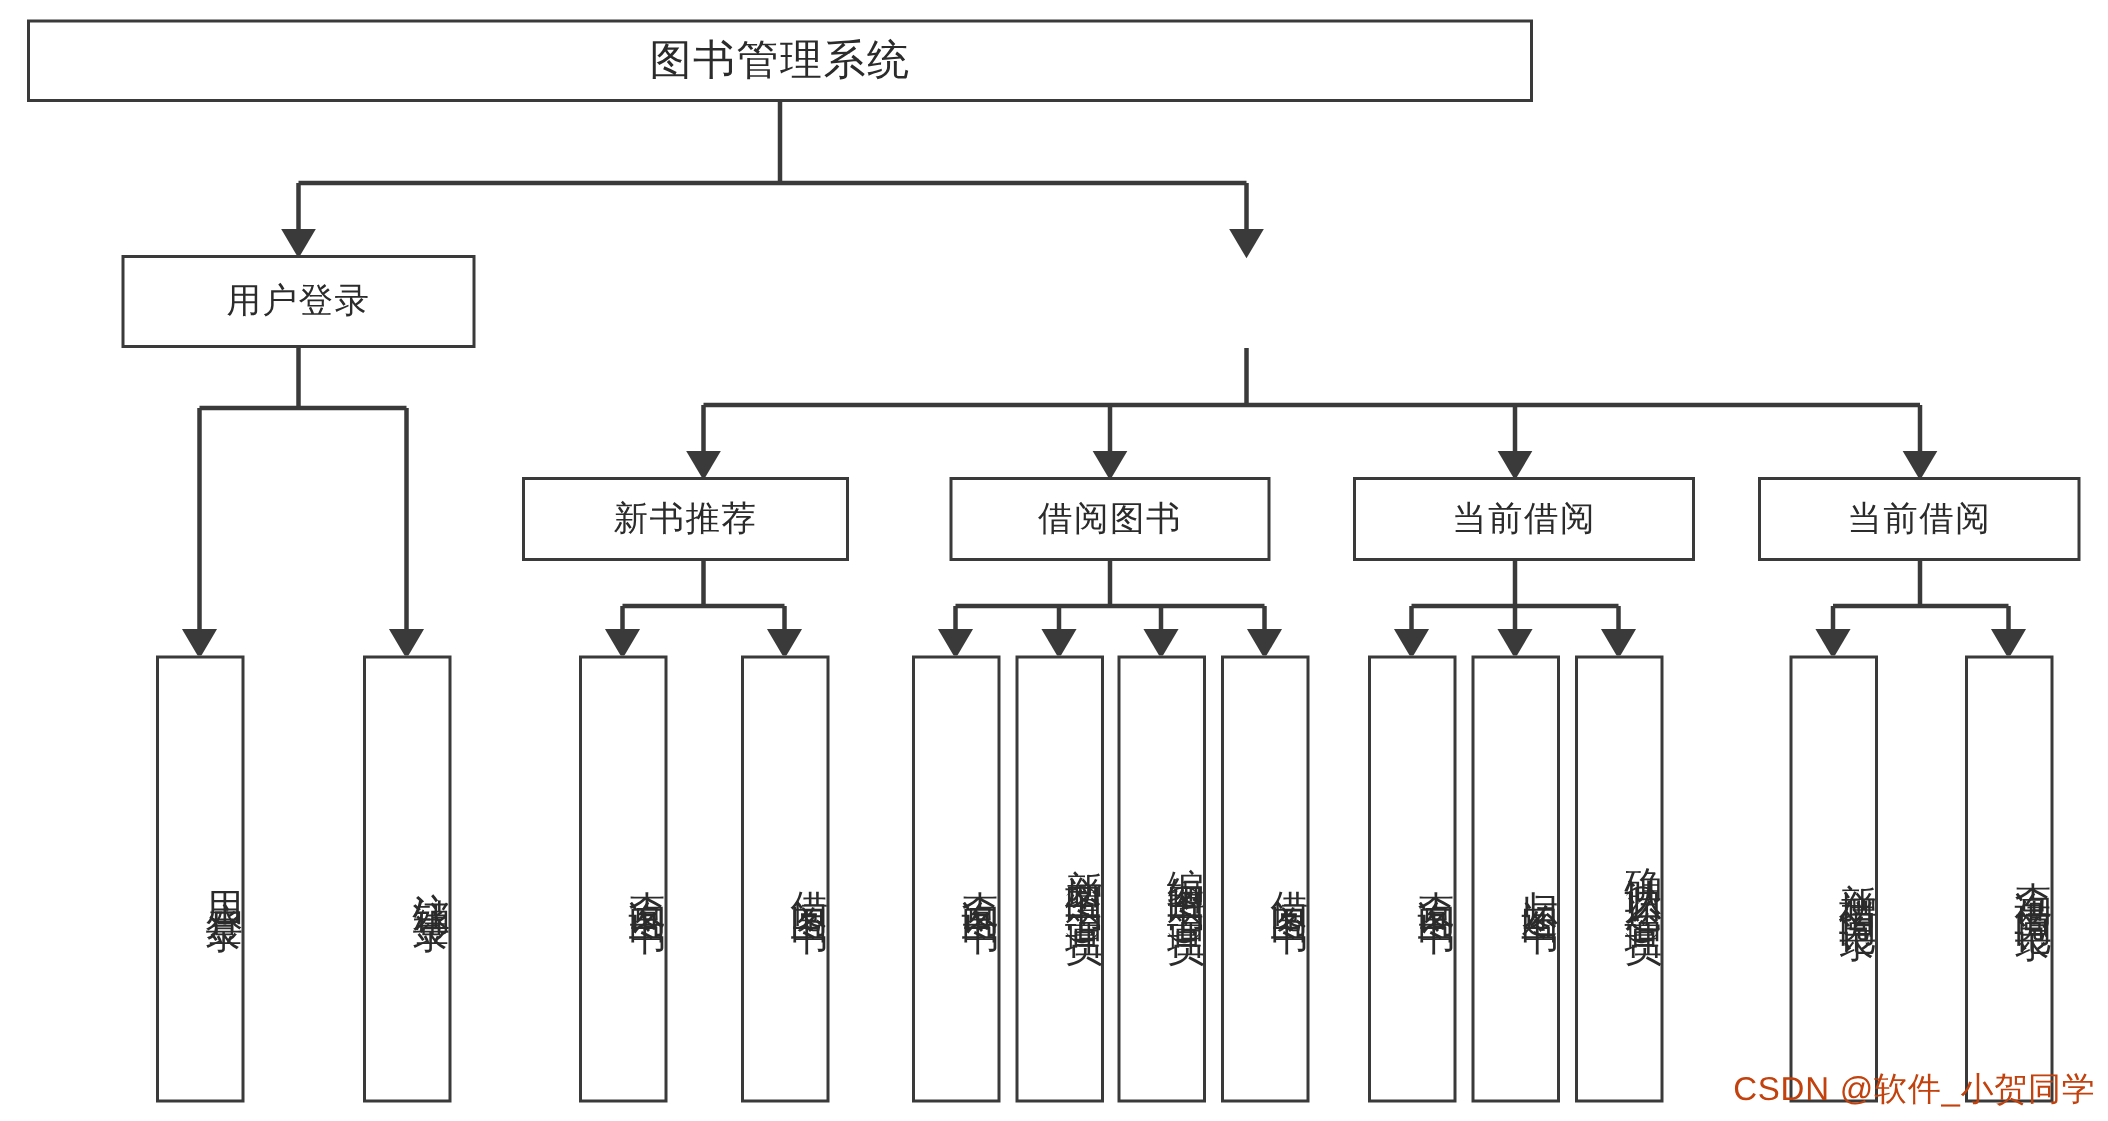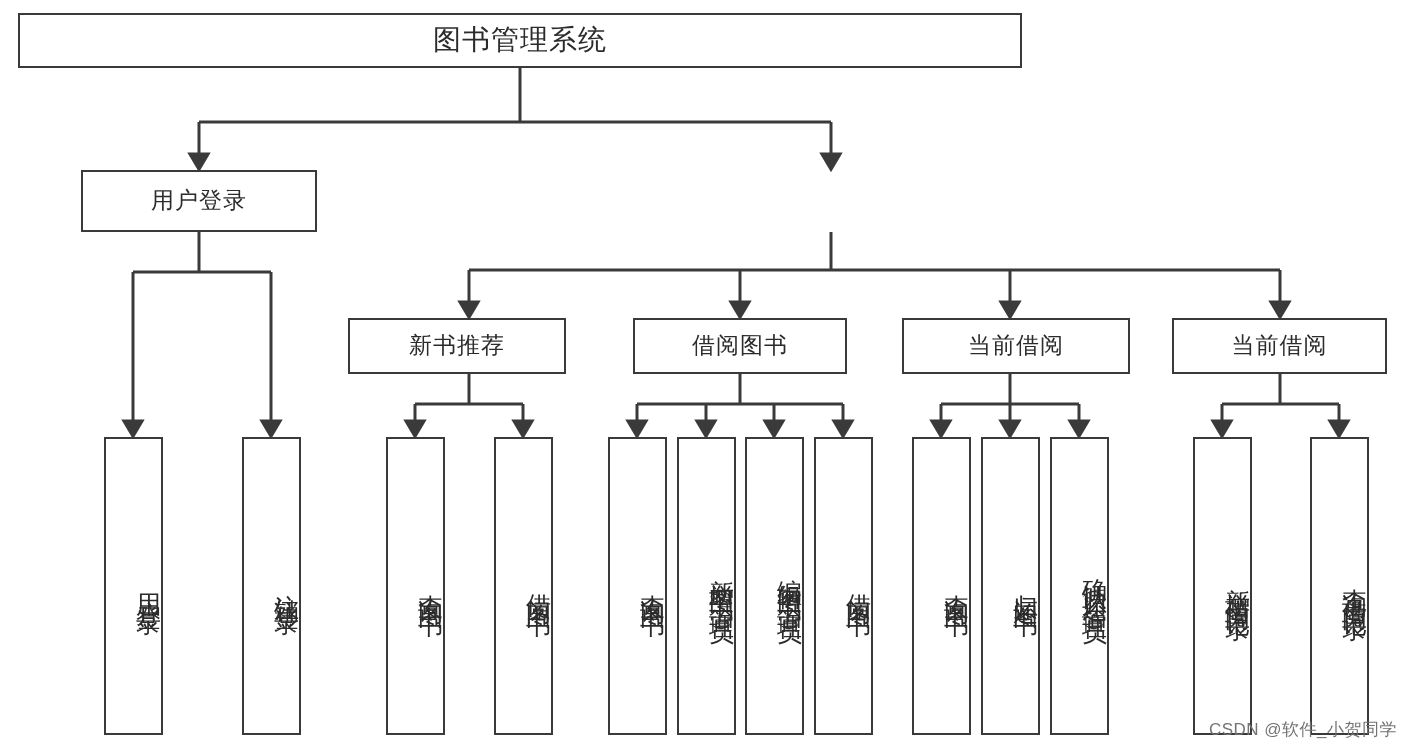--- a/index.html
+++ b/index.html
@@ -56,22 +56,22 @@
   }
   .node-v .vtext {
     writing-mode: vertical-rl;
     text-orientation: upright;
     display: block;
   }
   .watermark {
     position: absolute;
     right: 8px;
     bottom: 6px;
-    font-size: 17px;
-    color: #737373;
+    font-size: 22px;
+    color: #c2410c;
     letter-spacing: 0.5px;
     white-space: nowrap;
   }
 </style>
 </head>
 <body>
 
 <div id="canvas">
 
   <svg class="edges" viewBox="0 0 1405 747">

